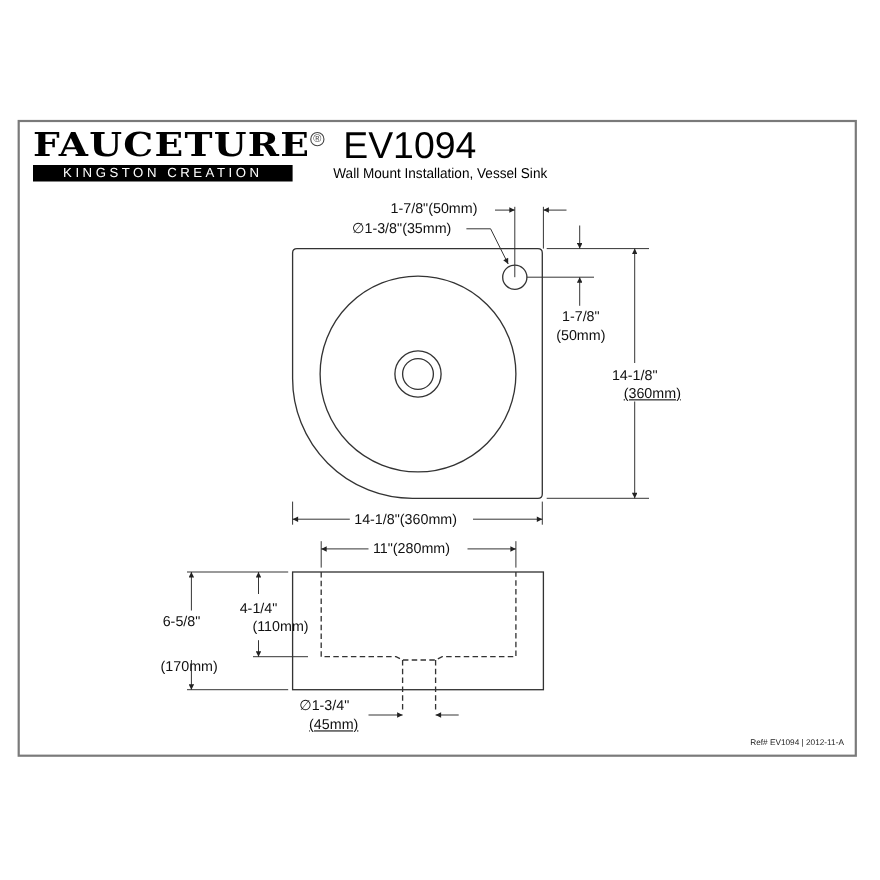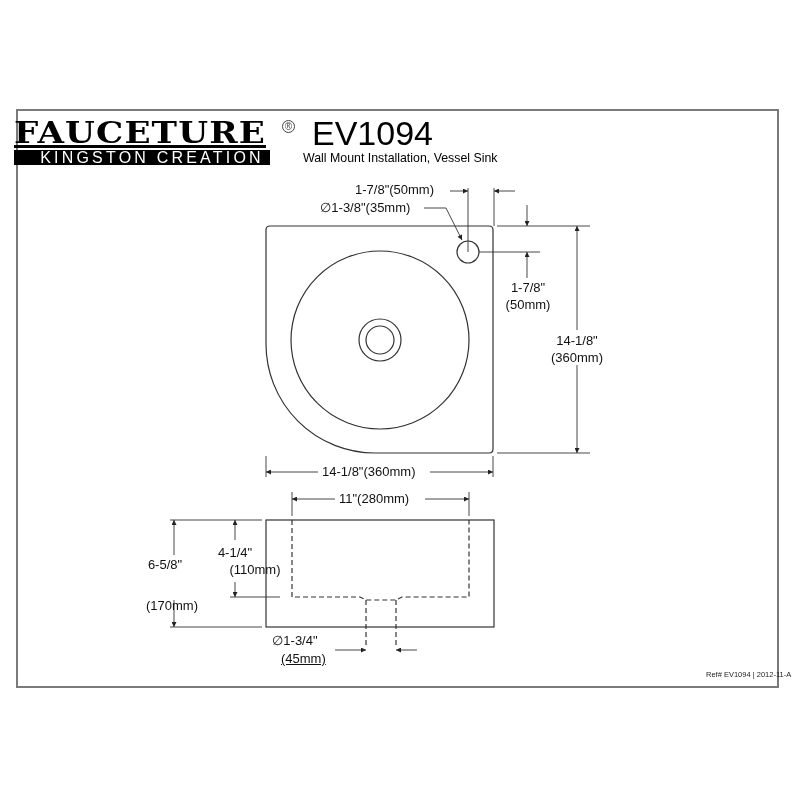--- a/index.html
+++ b/index.html
@@ -1,26 +1,26 @@
 <!DOCTYPE html>
 <html><head>
   <meta charset="utf-8">
   <style>
     html, body { margin:0; padding:0; background:#ffffff; }
     body { width:800px; height:800px; position:relative; overflow:hidden; font-family:"Liberation Sans", sans-serif; }
     .frame { position:absolute; left:16px; top:109px; width:763px; height:579px; border:2px solid #7a7a7a; box-sizing:border-box; }
-    .logo { position:absolute; left:14px; top:118px; width:248px;text-decoration:underline; }
+    .logo { position:absolute; left:30px; top:118px; width:248px; }
     .logo-word { font-family:"DejaVu Serif", serif; font-weight:bold; font-size:30px; letter-spacing:1px; color:#000; line-height:30px; transform:scaleX(1.14); transform-origin:left; white-space:nowrap; }
-    .logo-bar { margin-top:2px; background:#000; color:#fff; font-size:16px; letter-spacing:3.2px; text-align:center; height:15px; line-height:15px; width:236px;padding-left:20px; }
+    .logo-bar { margin-top:2px; background:#000; color:#fff; font-size:12px; letter-spacing:3.2px; text-align:center; height:15px; line-height:15px; width:236px; }
     .reg { position:absolute; left:282px; top:120px; font-size:10px; border:1px solid #444; border-radius:50%; width:11px; height:11px; line-height:11px; text-align:center; color:#444; }
     .model { position:absolute; left:312px; top:116px; font-size:34px; color:#000; line-height:34px; letter-spacing:0px;text-align:right; }
     .subtitle { position:absolute; left:303px; top:150px; font-size:13px; color:#000; transform:scaleX(0.95); transform-origin:left; white-space:nowrap; }
     .lbl { position:absolute; font-size:13px; color:#111; white-space:nowrap; line-height:16px; }
     .lbl.c { text-align:center; }
-    .ref { position:absolute; left:682px; top:670px; font-size:7.5px; color:#222; white-space:nowrap;margin-left:24px; }
+    .ref { position:absolute; left:682px; top:670px; font-size:7.5px; color:#222; white-space:nowrap; }
     svg.draw { position:absolute; left:0; top:0; }
   </style>
 </head>
 <body>
 
 <div class="frame"></div>
 
 <div class="logo">
   <div class="logo-word">FAUCETURE</div>
   <div class="logo-bar">KINGSTON CREATION</div>
@@ -86,21 +86,21 @@
     <line x1="335" y1="650" x2="366" y2="650" marker-end="url(#ah)" stroke-width="0.9"></line>
     <line x1="417" y1="650" x2="396" y2="650" marker-end="url(#ah)" stroke-width="0.9"></line>
   </g>
 </svg>
 
 <div class="lbl" style="left:355px;top:182px;">1-7/8"(50mm)</div>
 <div class="lbl" style="left:320px;top:200px;">∅1-3/8"(35mm)</div>
 <div class="lbl c" style="left:505px;top:280px;width:46px;">1-7/8"</div>
 <div class="lbl c" style="left:503px;top:297px;width:50px;">(50mm)</div>
 <div class="lbl c" style="left:550px;top:333px;width:54px;">14-1/8"</div>
-<div class="lbl c" style="left:547px;top:350px;width:60px;">(360mm)</div>
+<div class="lbl c" style="left:563px;top:350px;width:60px;text-decoration:underline;">(360mm)</div>
 <div class="lbl" style="left:322px;top:464px;">14-1/8"(360mm)</div>
 
 <div class="lbl" style="left:339px;top:491px;">11"(280mm)</div>
 <div class="lbl c" style="left:140px;top:557px;width:50px;">6-5/8"</div>
 <div class="lbl c" style="left:142px;top:598px;width:60px;">(170mm)</div>
 <div class="lbl c" style="left:210px;top:545px;width:50px;">4-1/4"</div>
 <div class="lbl c" style="left:205px;top:562px;width:60px;margin-left:20px;">(110mm)</div>
 <div class="lbl" style="left:272px;top:633px;">∅1-3/4"</div>
 <div class="lbl" style="left:281px;top:651px;text-decoration:underline;">(45mm)</div>
 

